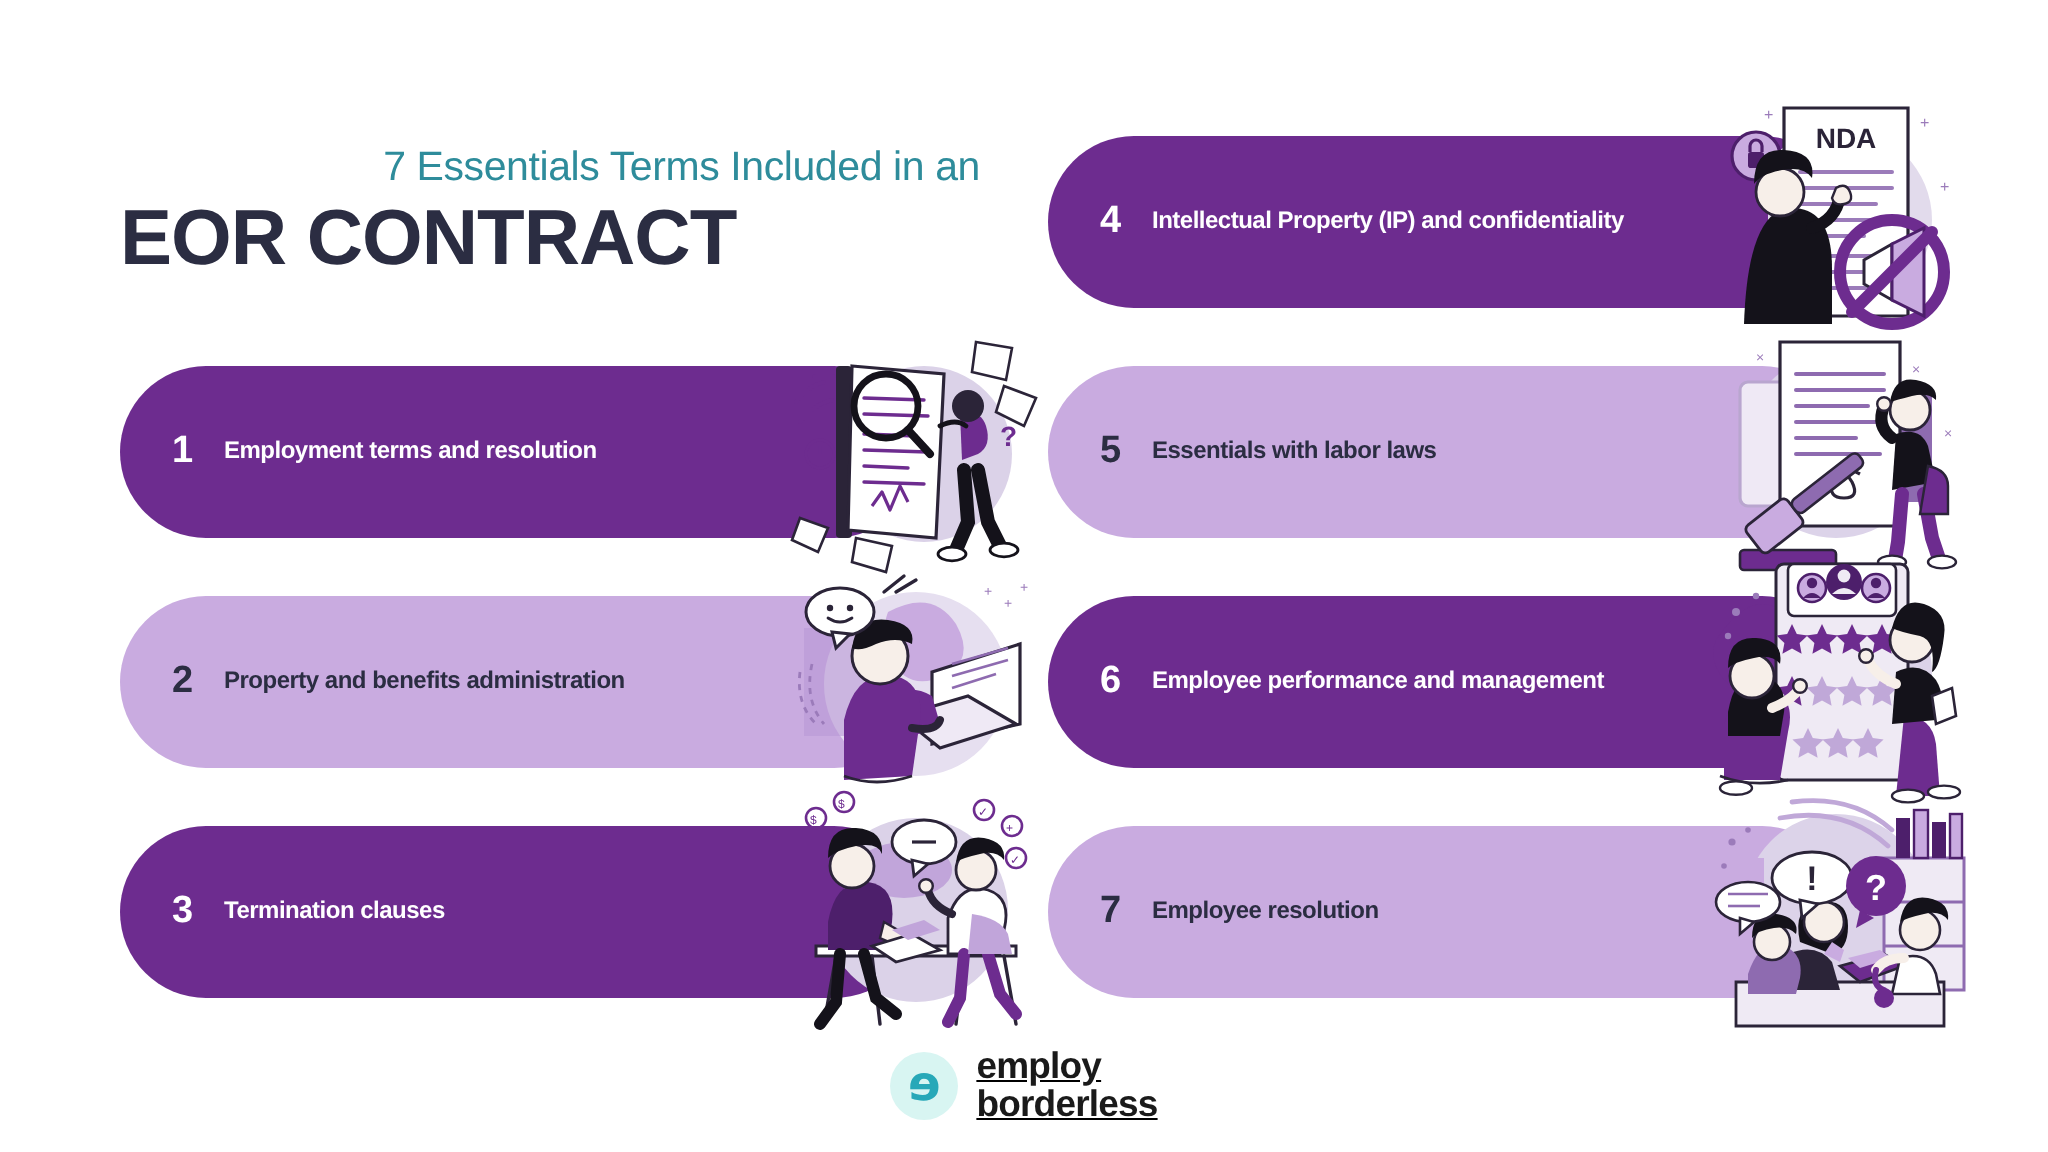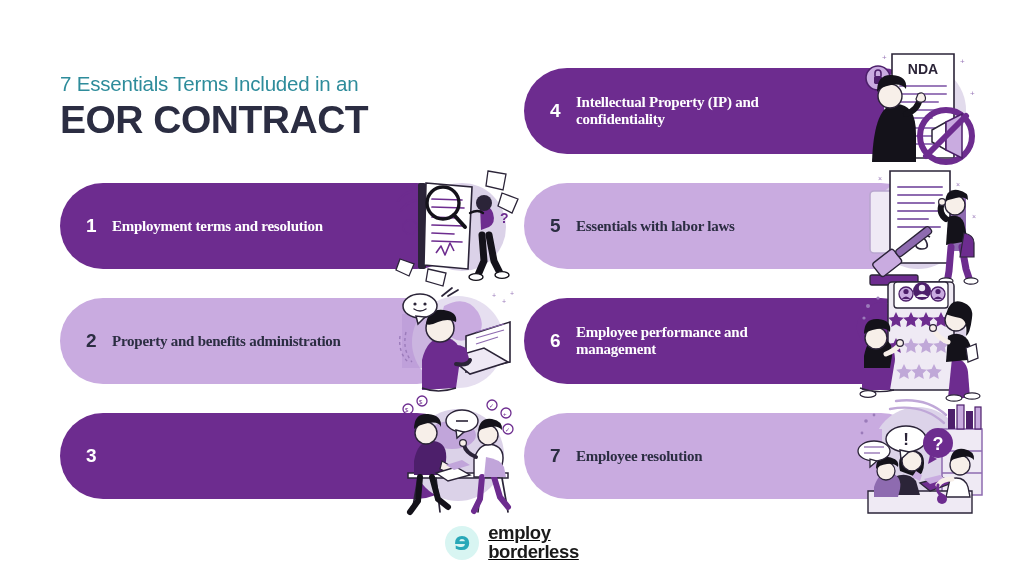--- a/index.html
+++ b/index.html
@@ -12,20 +12,21 @@
   }
 
   
   #title-block { position:absolute; left:60px; top:72px; width:430px; }
   #title-sub {
     font-size:20.5px;
     color:#2E8C9B;
     letter-spacing:-0.2px;
     line-height:1.18;
     white-space:nowrap;
+    text-align:right;
   }
   #title-main {
     font-size:39px;
     font-weight:bold;
     color:#2B2D42;
     letter-spacing:-0.5px;
     line-height:1.12;
     margin-top:2px;
     white-space:nowrap;
   }
@@ -57,26 +58,25 @@
 
   .num {
     font-size:19px;
     font-weight:bold;
     width:26px;
     flex:0 0 26px;
     text-align:left;
     letter-spacing:-0.3px;
   }
   .label {
-    font-size:15px;
+    font-size:12px;
     font-weight:600;
     line-height:1.12;
     letter-spacing:-0.25px;
     max-width:250px;
-    font-family:Liberation Serif, serif;
   }
   .pill.dark .num, .pill.dark .label   { color:#ffffff; }
   .pill.light .num, .pill.light .label { color:#2B2D42; }
 
   
   .illus {
     position:absolute;
     right:-8px;
     top:-18px;
     width:128px;
@@ -211,20 +211,21 @@
             <text x="110" y="24">+</text>
             <text x="118" y="16">+</text>
         </g>
       </svg>
     </div>
   </div>
 
   <div class="card-wrap">
     <div class="pill dark">
       <div class="num">3</div>
+      <div class="label">Termination clauses</div>
     </div>
     <div class="illus">
       <svg viewBox="0 0 128 122">
         <circle cx="66" cy="60" r="46" fill="#DBD2E8"></circle>
         <path d="M4 30 h26 v62 h-26 z" fill="#6D2C8F"></path>
         <ellipse cx="60" cy="40" rx="24" ry="14" fill="#C1A5DA"></ellipse>
         <path d="M16 78 h100 v5 h-100 z" fill="#FFFFFF" stroke="#2B2438" stroke-width="1.5"></path>
         <path d="M26 83 l-6 34 M44 83 l4 34 M90 83 l-4 34 M110 83 l6 34" stroke="#2B2438" stroke-width="1.7" stroke-linecap="round"></path>
         <path d="M22 66 q4 -22 20 -20 q14 2 12 20 l-2 14 l-30 0 z" fill="#4D1F6B"></path>
         <circle cx="34" cy="38" r="11" fill="#F7EFE9" stroke="#2B2438" stroke-width="1.4"></circle>

